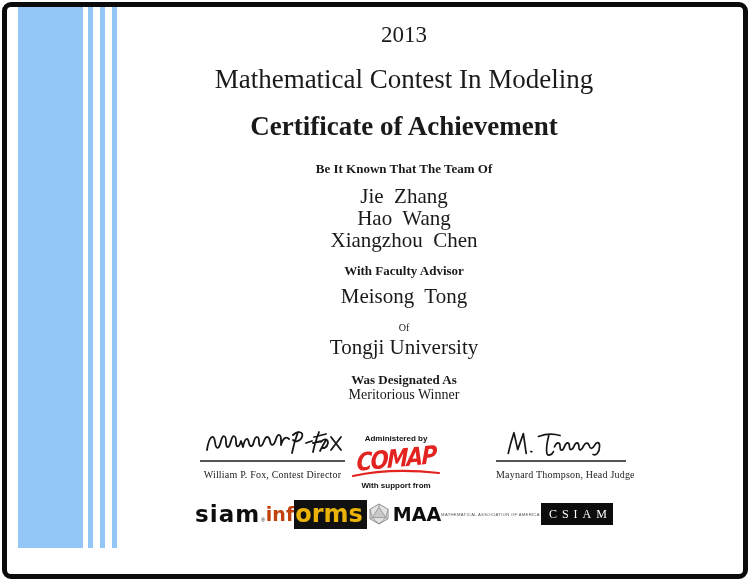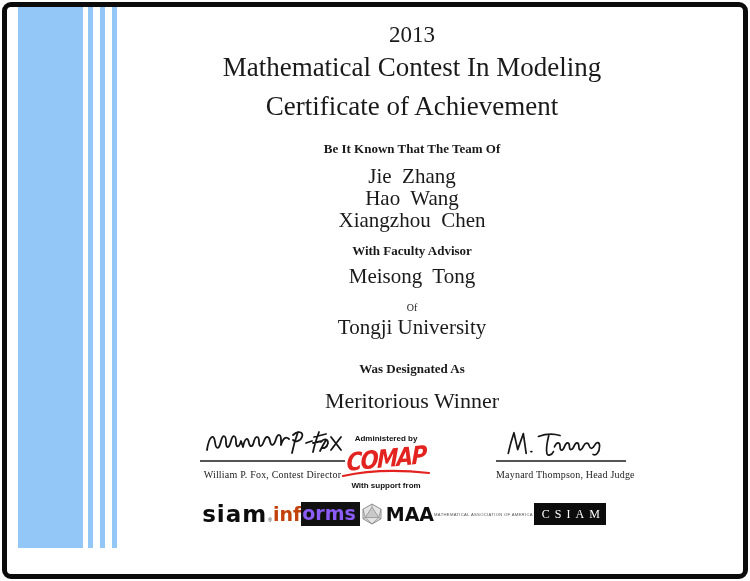--- a/index.html
+++ b/index.html
@@ -14,50 +14,50 @@
   }
   
   .stripe { position:absolute; top:7px; height:541px; background:#92C7F7; }
   .stripe-wide  { left:18px;  width:65px; }
   .stripe-t1    { left:88px;  width:5px; }
   .stripe-t2    { left:100px; width:5px; }
   .stripe-t3    { left:112px; width:5px; }
 
   
   .content {
-    position:absolute; left:128px; top:7px; width:568px;
+    position:absolute; left:120px; top:7px; width:568px;
     text-align:center; padding-top:16px;
   }
   .year        { font-size:23px; line-height:1; }
-  .title       { font-size:27px; line-height:1.1; margin-top:7px; }
-  .subtitle    { font-size:27px; line-height:1.1; margin-top:9px; }
+  .title       { font-size:27px; line-height:1.1; margin-top:19px; }
+  .subtitle    { font-size:27px; line-height:1.1; margin-top:17px;font-weight:bold; }
   .small-line  { font-size:13px; line-height:1.15;font-weight:bold; }
   .team-intro  { margin-top:21px; }
   .big-line    { font-size:21px; line-height:1.05; white-space:pre; }
   .team-name-first { margin-top:8px; }
   .advisor-intro { margin-top:13px; }
   .advisor-name  { margin-top:6px; }
   .of-label    { font-size:10px; line-height:1.1; margin-top:15px; }
   .institution { margin-top:3px; white-space:normal; }
-  .designated  { margin-top:24px; }
-  .designation { font-size:22px; line-height:1.05; margin-top:12px; white-space:normal; }
+  .designated  { margin-top:15px; }
+  .designation { font-size:14px; line-height:1.05; margin-top:0; white-space:normal; }
 
   
   .sig-block { position:absolute; text-align:center; }
   .sig-left  { left:200px; top:426px; width:145px; }
   .sig-right { left:496px; top:428px; width:130px; }
   .sig-svg   { display:block; margin:0 auto; }
   .sig-line  { border-top:2px solid #555; width:100%; }
   .sig-caption {
     margin-top:7px; font-size:10px; letter-spacing:.2px;
     white-space:nowrap; color:#222;
   }
 
   
-  .comap-block { position:absolute; left:336px; top:434px; width:100px; text-align:center; }
+  .comap-block { position:absolute; left:346px; top:434px; width:100px; text-align:center; }
   .admin-label {
     font-family:"Liberation Sans", sans-serif; font-weight:bold;
     font-size:8px; color:#111; white-space:nowrap;
   }
   .comap-logo { position:relative; height:33px; margin-top:2px; }
   .comap-text {
     display:inline-block; font-family:"DejaVu Sans", sans-serif;
     font-weight:bold; font-style:italic; font-size:25px; line-height:1.15;
     letter-spacing:-2px; color:#E2231F;
     transform:scaleX(.85) skewX(-6deg) rotate(-5deg);
@@ -76,22 +76,22 @@
     font-family:"DejaVu Sans", sans-serif; font-weight:800;
     font-size:23px; line-height:.8; letter-spacing:1px; color:#0d0d0d;
   }
   .reg-mark { font-size:5px; color:#0d0d0d; margin-left:1px; }
   .informs-logo { display:flex; align-items:center; }
   .informs-prefix {
     font-family:"DejaVu Sans", sans-serif; font-weight:bold;
     font-size:19px; line-height:1; color:#c2410c;
   }
   .informs-box {
-    background:#111; color:#8b5cf6; font-family:"DejaVu Sans", sans-serif;
-    font-weight:bold; font-size:19px; line-height:1; padding:2px 4px 3px 1px;
+    background:#111; color:#eab308; font-family:"DejaVu Sans", sans-serif;
+    font-weight:bold; font-size:24px; line-height:1; padding:2px 4px 3px 1px;
   }
   .maa-logo { display:flex; align-items:center; }
   .maa-top { display:flex; align-items:center; gap:3px; }
   .maa-text {
     font-family:"DejaVu Sans", sans-serif; font-weight:bold;
     font-size:19px; line-height:1; color:#0d0d0d; letter-spacing:0;
   }
   .maa-tagline { font-size:4.2px; letter-spacing:.3px; color:#555; margin-top:1px; white-space:nowrap; }
   .csiam-logo {
     background:#0c0c0c; color:#fff; font-family:"Liberation Serif", serif;

